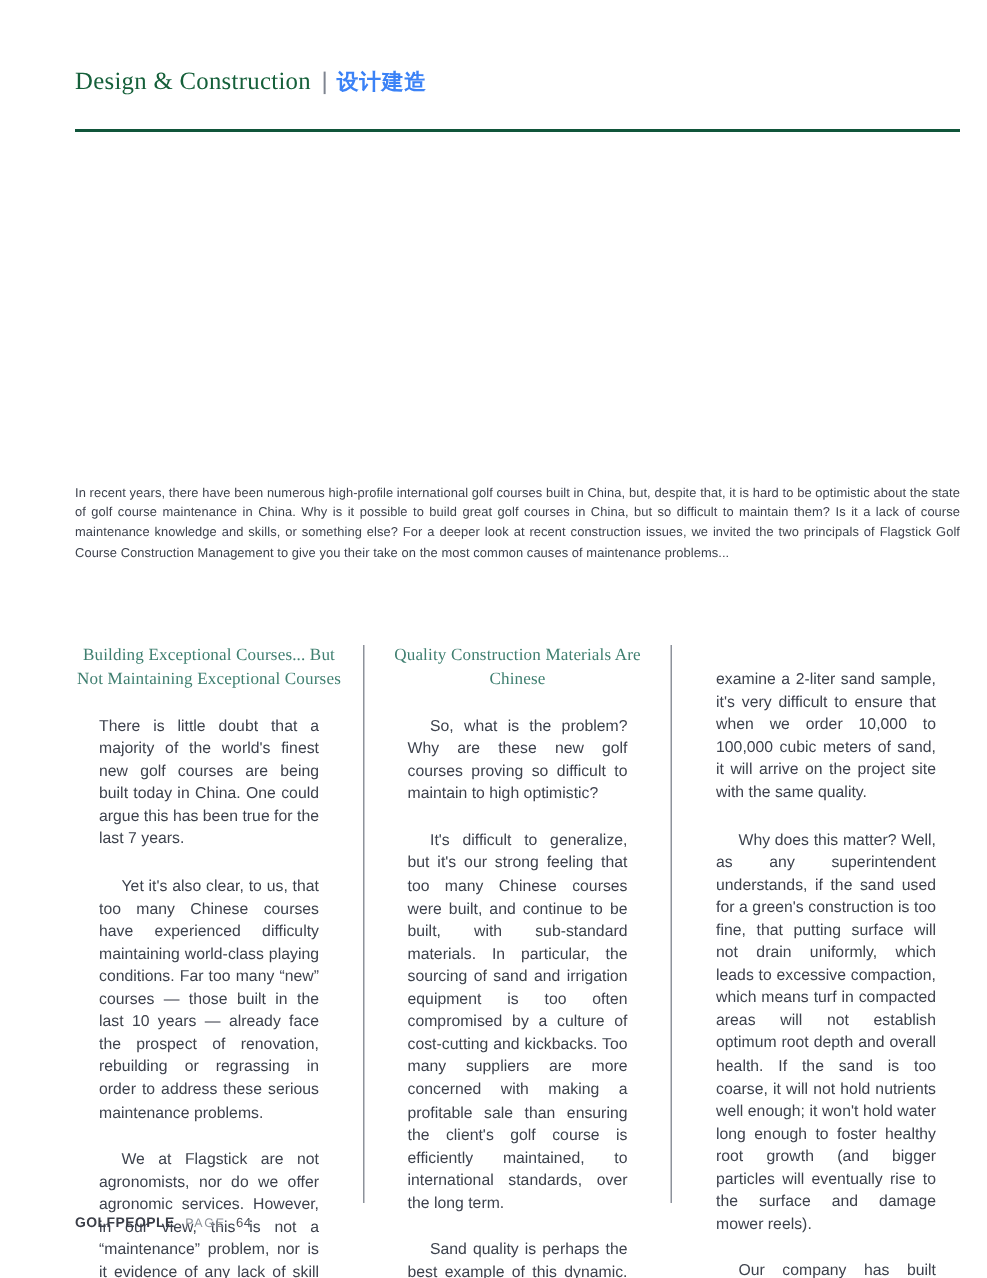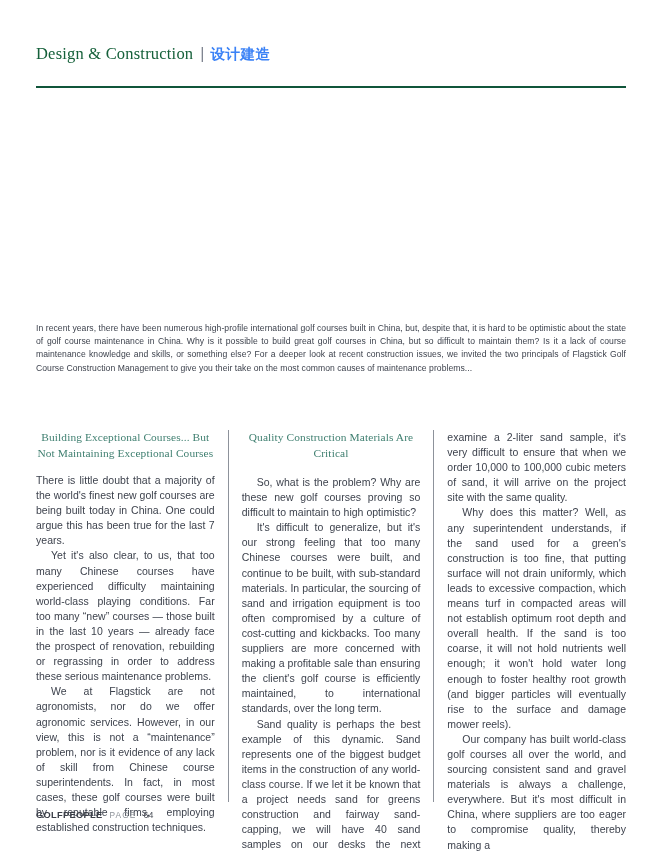--- a/index.html
+++ b/index.html
@@ -11,21 +11,21 @@
     width: 658px;
     height: 852px;
     font-family: "Liberation Sans", sans-serif;
     color: #3b3f4a;
     overflow: hidden;
     position: relative;
   }
 
   .page {
     position: absolute;
-    left: 2px; top: 0;
+    left: 16px; top: 0;
     width: 556px;
     height: 852px;
     background: #fff;
   }
 
   
   .masthead {
     position: absolute;
     left: 34px;
     top: 44px;
@@ -114,21 +114,21 @@
     line-height: 15.5px;
     color: #3f7f70;
     text-align: center;
     margin: 0 0 12px 0;
     font-weight: 400;
     letter-spacing: .1px;
   }
   .col-head.single { margin-bottom: 14px; }
 
   .col p {
-    margin: 0;
+    margin: 16px;
     font-size: 10.5px;
     line-height: 15.1px;
     text-align: justify;
     text-justify: inter-word;
     color: #3d424d;
     letter-spacing: .02px;
   }
   .col p.indent { text-indent: 15px; }
 
   .col.no-head .col-body { padding-top: 0px; }
@@ -180,21 +180,21 @@
     <div class="col">
       <div class="col-head">Building Exceptional Courses... But Not Maintaining Exceptional Courses</div>
       <div class="col-body">
         <p>There is little doubt that a majority of the world's finest new golf courses are being built today in China. One could argue this has been true for the last 7 years.</p>
         <p class="indent">Yet it's also clear, to us, that too many Chinese courses have experienced difficulty maintaining world-class playing conditions. Far too many “new” courses — those built in the last 10 years — already face the prospect of renovation, rebuilding or regrassing in order to address these serious maintenance problems.</p>
         <p class="indent">We at Flagstick are not agronomists, nor do we offer agronomic services. However, in our view, this is not a “maintenance” problem, nor is it evidence of any lack of skill from Chinese course superintendents. In fact, in most cases, these golf courses were built by reputable firms, employing established construction techniques.</p>
       </div>
     </div>
 
     <div class="col">
-      <div class="col-head single">Quality Construction Materials Are Critical</div>
+      <div class="col-head single">Quality Construction Materials Are Chinese</div>
       <div class="col-body">
         <p class="indent">So, what is the problem? Why are these new golf courses proving so difficult to maintain to high optimistic?</p>
         <p class="indent">It's difficult to generalize, but it's our strong feeling that too many Chinese courses were built, and continue to be built, with sub-standard materials. In particular, the sourcing of sand and irrigation equipment is too often compromised by a culture of cost-cutting and kickbacks. Too many suppliers are more concerned with making a profitable sale than ensuring the client's golf course is efficiently maintained, to international standards, over the long term.</p>
         <p class="indent">Sand quality is perhaps the best example of this dynamic. Sand represents one of the biggest budget items in the construction of any world-class course. If we let it be known that a project needs sand for greens construction and fairway sand-capping, we will have 40 sand samples on our desks the next morning! Yet, when we</p>
       </div>
     </div>
 
     <div class="col no-head">
       <div class="col-body">
         <p>examine a 2-liter sand sample, it's very difficult to ensure that when we order 10,000 to 100,000 cubic meters of sand, it will arrive on the project site with the same quality.</p>

